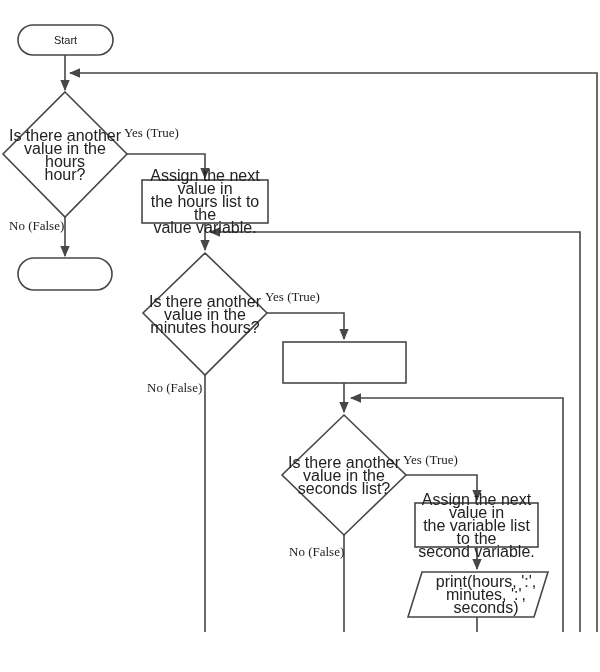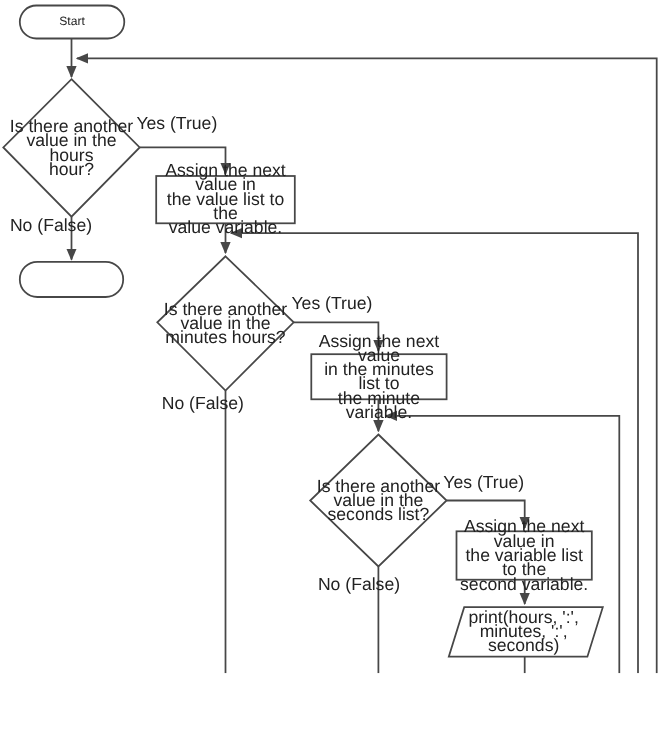--- a/index.html
+++ b/index.html
@@ -10,20 +10,21 @@
   * { margin: 0; padding: 0; box-sizing: border-box; }
   html, body { background: var(--background); }
   body { font-family: "Liberation Sans", sans-serif; }
 
   .stage {
     position: relative;
     width: 600px;
     height: 612px;
     background: var(--background);
     overflow: hidden;
+    margin-top: 20px;
   }
 
   .stage svg { position: absolute; left: 0; top: 0; }
 
   .edge {
     fill: none;
     stroke: var(--line);
     stroke-width: 1.6;
   }
   .shape {
@@ -43,24 +44,25 @@
     color: var(--text);
     font-size: 16px;
     line-height: 13px;
     pointer-events: none;
   }
   .terminal-text { font-size: 11px; }
 
   .edge-label {
     position: absolute;
     color: var(--text);
-    font-size: 16px;
+    font-size: 13px;
     line-height: 12px;
     white-space: nowrap;
     pointer-events: none;
+    font-family: Liberation Serif, serif;
   }
 </style>
 </head>
 <body>
 
 <div class="stage">
 
   <svg width="600" height="672" viewBox="0 0 600 672">
     <defs>
       <marker id="arrow" viewBox="0 0 10 10" refX="9" refY="5" markerWidth="7" markerHeight="7" orient="auto-start-reverse">
@@ -97,49 +99,44 @@
 
   <div class="node-text" style="left:3px; top:72px; width:124px; height:125px;">
     <div>Is there another</div>
     <div>value in the hours</div>
     <div>hour?</div>
   </div>
 
 
   <div class="node-text" style="left:142px; top:160px; width:126px; height:43px;">
     <div>Assign the next value in</div>
-    <div>the value list to the</div>
+    <div>the hours list to the</div>
     <div>value variable.</div>
   </div>
 
   <div class="node-text" style="left:143px; top:233px; width:124px; height:122px;">
     <div>Is there another</div>
     <div>value in the</div>
     <div>minutes hours?</div>
   </div>
 
-  <div class="node-text" style="left:283px; top:322px; width:123px; height:41px;">
-    <div>Assign the next value</div>
-    <div>in the minutes list to</div>
-    <div>the minute variable.</div>
-  </div>
 
   <div class="node-text" style="left:282px; top:395px; width:124px; height:120px;">
     <div>Is there another</div>
     <div>value in the</div>
     <div>seconds list?</div>
   </div>
 
   <div class="node-text" style="left:415px; top:483px; width:123px; height:44px;">
     <div>Assign the next value in</div>
     <div>the variable list to the</div>
     <div>second variable.</div>
   </div>
 
-  <div class="node-text" style="left:408px; top:551px; width:136px; height:46px;">
+  <div class="node-text" style="left:418px; top:551px; width:136px; height:46px;">
     <div>print(hours, ':',</div>
     <div>minutes, ':', seconds)</div>
   </div>
 
   <div class="edge-label" style="left:124px; top:107px;">Yes (True)</div>
   <div class="edge-label" style="left:9px; top:200px;">No (False)</div>
   <div class="edge-label" style="left:265px; top:271px;">Yes (True)</div>
   <div class="edge-label" style="left:147px; top:362px;">No (False)</div>
   <div class="edge-label" style="left:403px; top:434px;">Yes (True)</div>
   <div class="edge-label" style="left:289px; top:526px;">No (False)</div>

